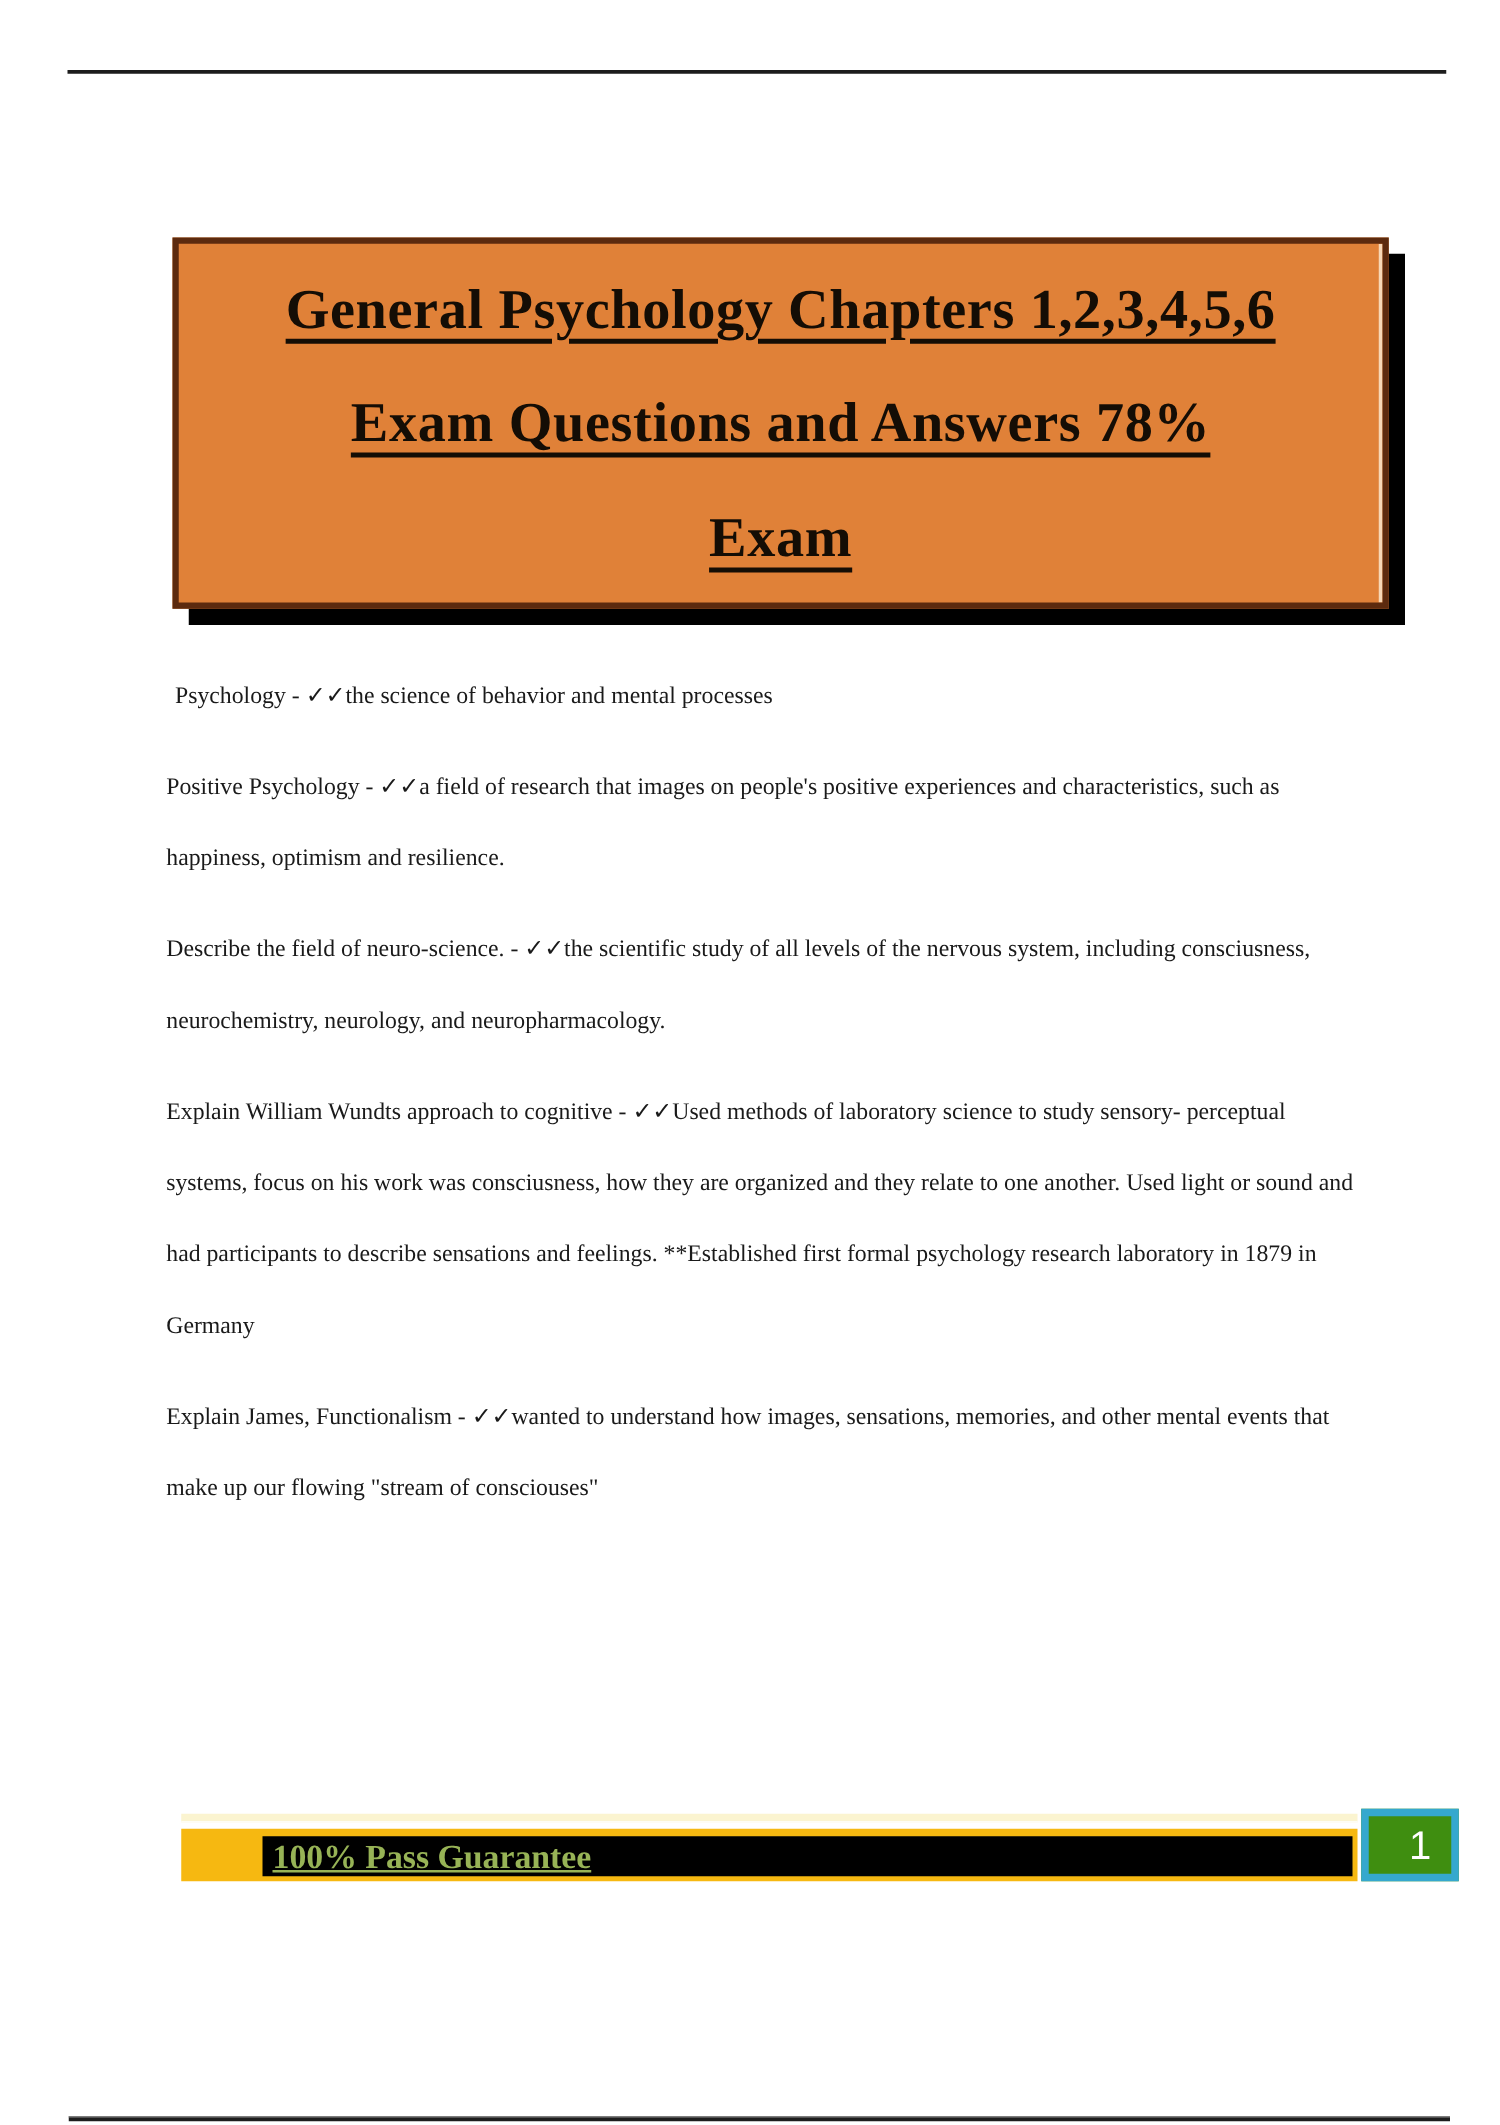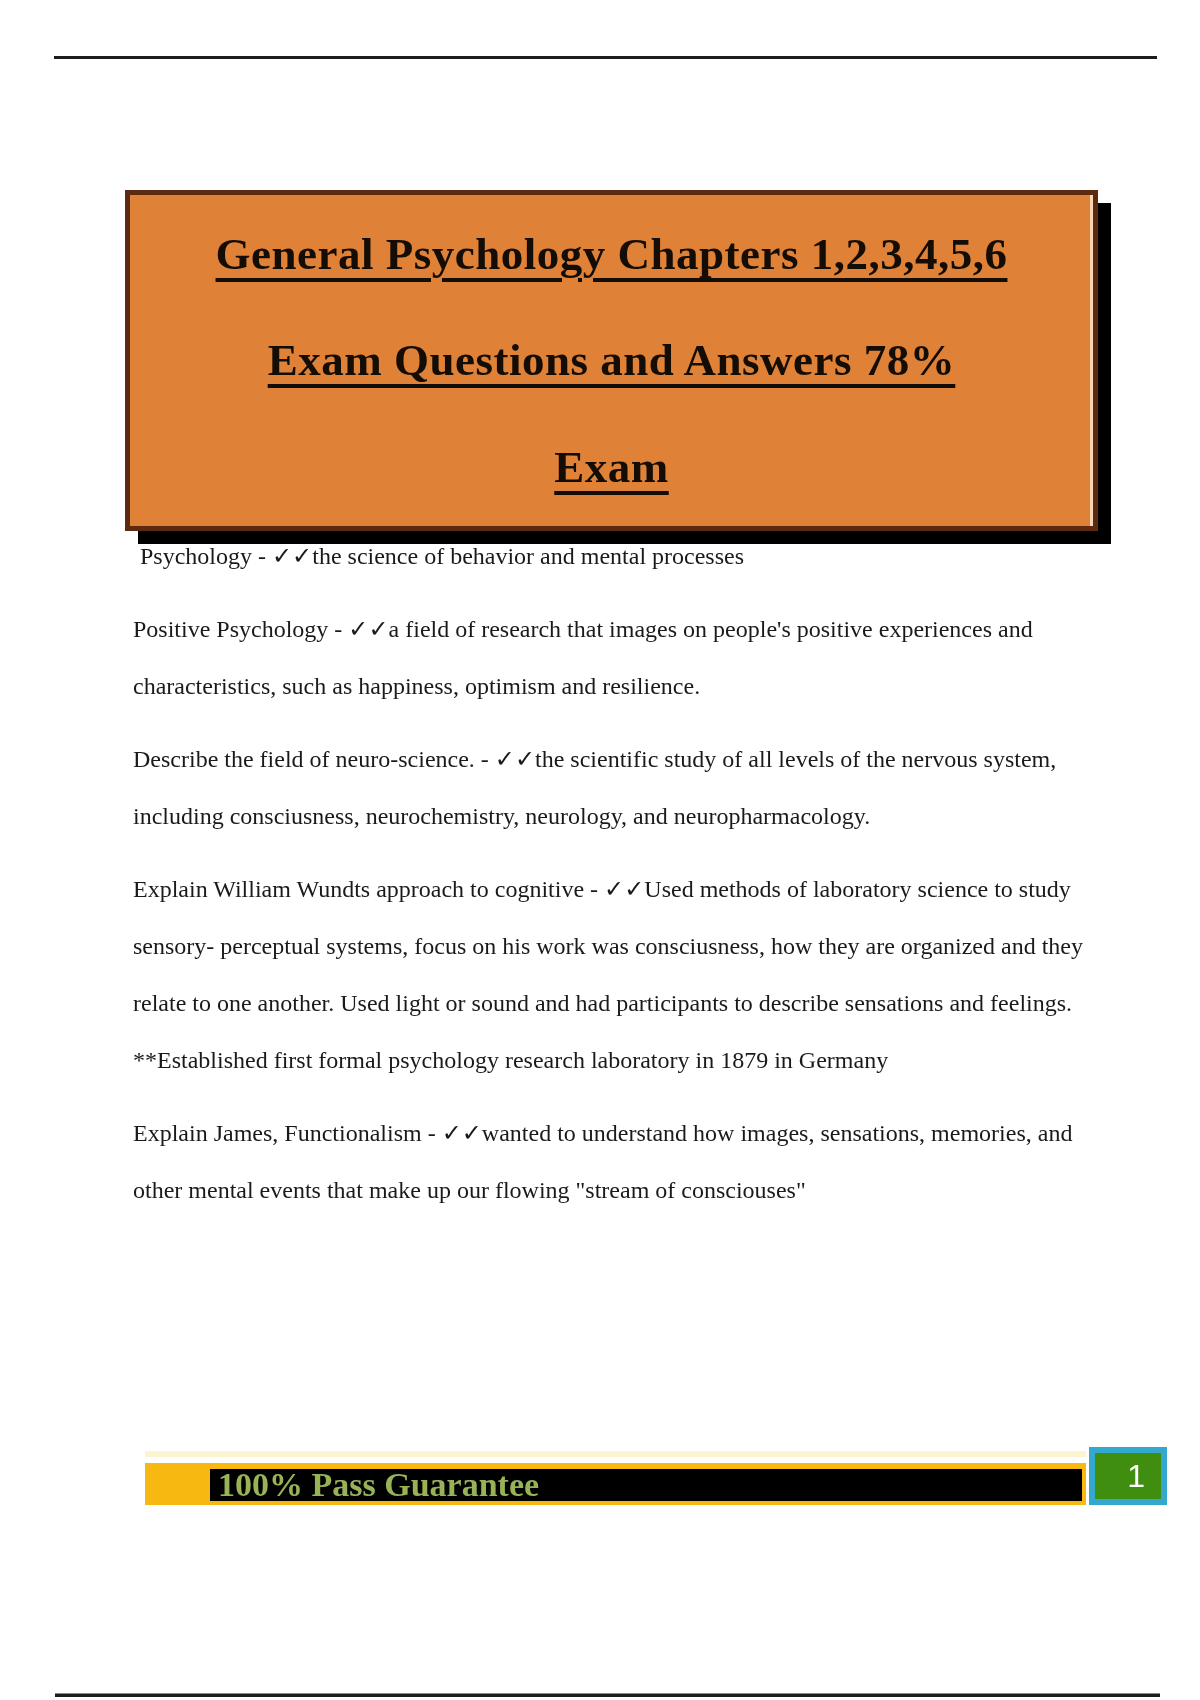--- a/index.html
+++ b/index.html
@@ -23,22 +23,22 @@
   }
   .bottom-rule {
     position: absolute;
     left: 55px; top: 1693px;
     width: 1105px; height: 3px;
     background: #1d1d1d;
     border-top: 1px solid #8a8a8a;
   }
   .title-box {
     position: absolute;
-    left: 125px; top: 190px;
-    width: 973px; height: 341px;
+    left: 138px; top: 190px;
+    width: 973px; height: 297px;
     box-sizing: border-box;
     background: var(--title-bg, #E08138);
     border: 5px solid var(--title-border, #5C2A0E);
     box-shadow: inset -3px 0 0 rgba(255,244,224,0.75), 13px 13px 0 0 var(--title-shadow, #000000);
     display: flex;
     flex-direction: column;
     justify-content: space-around;
     align-items: center;
     padding: 6px 10px;
   }
@@ -52,21 +52,21 @@
     text-underline-offset: 9px;
     white-space: nowrap;
   }
   .content {
     position: absolute;
     left: 133px; top: 528px;
     width: 950px;
     color: #1a1a1a;
   }
   .para {
-    font-size: 24px;
+    font-size: 19px;
     line-height: 57px;
     margin: 0 0 16px 0;
     text-align: left;
   }
   .para.indent { padding-left: 7px; }
   .footer-strip {
     position: absolute;
     left: 145px; top: 1451px;
     width: 941px; height: 6px;
     background: #FBF4D0;
@@ -84,23 +84,24 @@
     right: 4px; bottom: 4px;
     background: var(--bar-black, #000000);
     display: flex;
     justify-content: space-between;
     align-items: center;
     padding: 0 8px;
     box-sizing: border-box;
   }
   .footer-text {
     color: var(--footer-text, #97B356);
-    font-size: 34px;
+    font-size: 27px;
     font-weight: bold;
     white-space: nowrap;
+    text-decoration: underline;
   }
   .page-num {
     position: absolute;
     left: 1089px; top: 1447px;
     width: 78px; height: 58px;
     box-sizing: border-box;
     background: var(--page-num-bg, #3F8E10);
     border: 6px solid var(--page-num-border, #35A8CE);
     display: flex;
     align-items: center;

